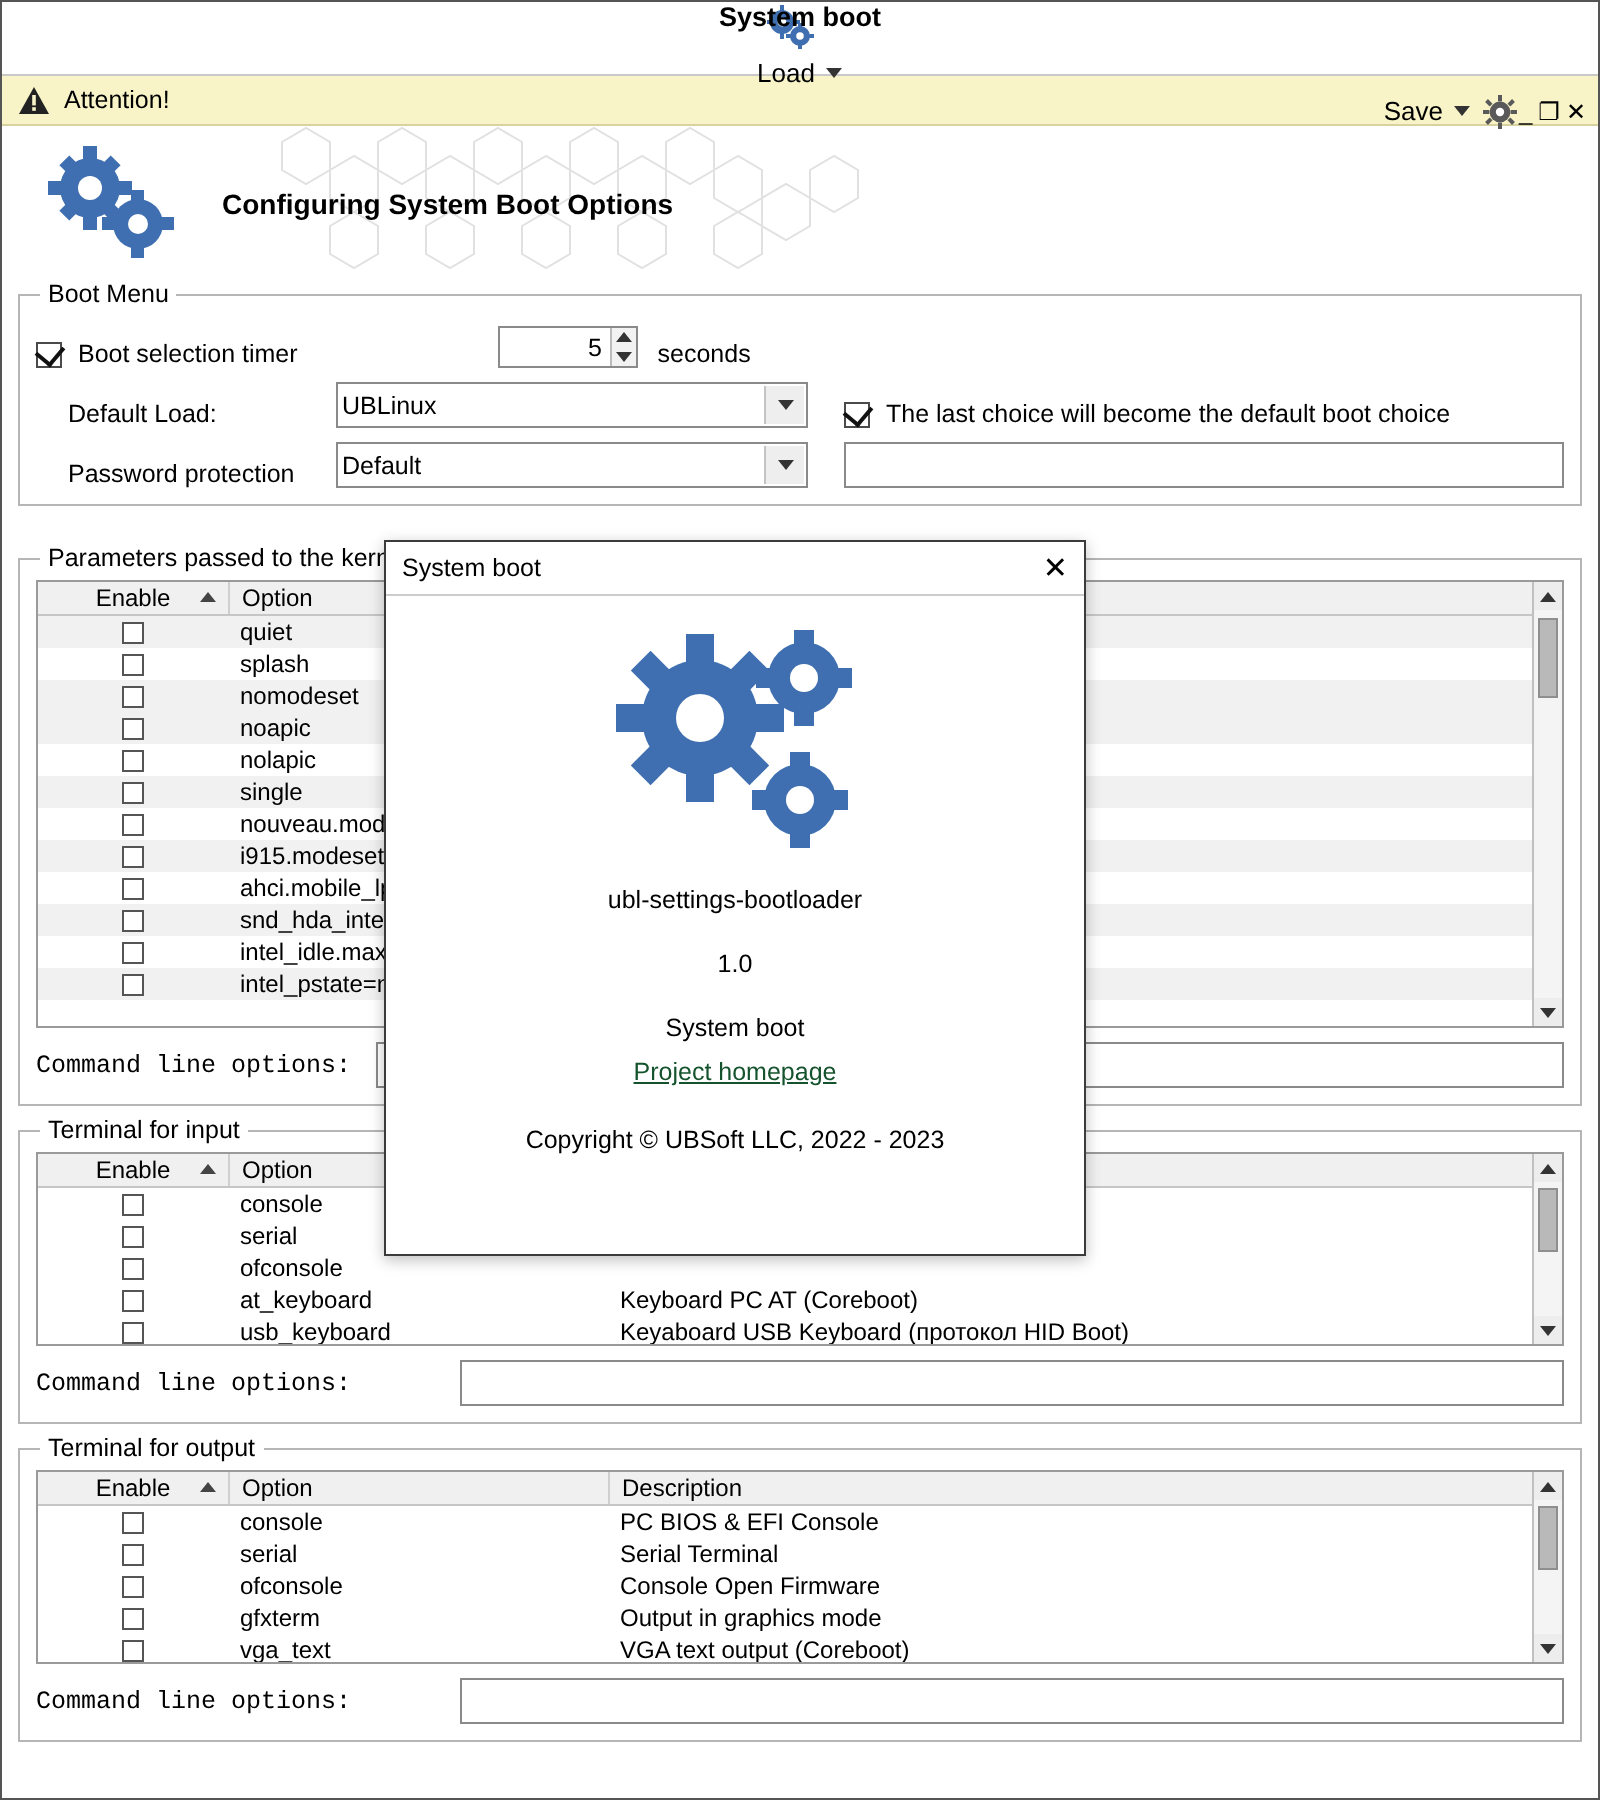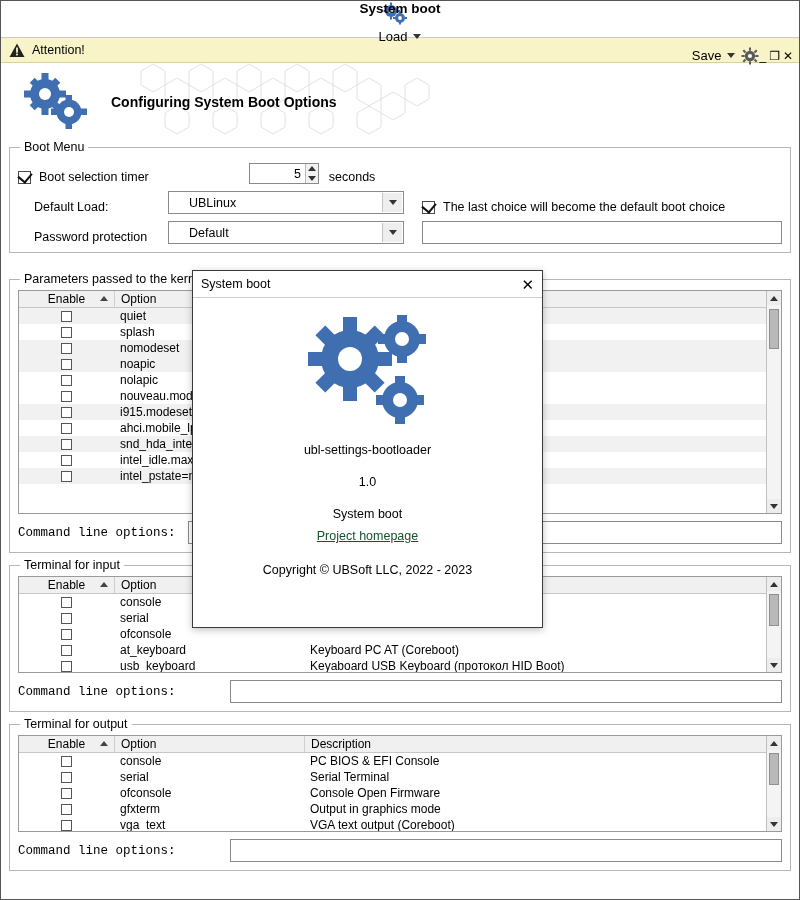--- a/index.html
+++ b/index.html
@@ -100,21 +100,21 @@
   .spin .arrows {
     width: 16px; border-left: 1px solid #bbb; display: flex; flex-direction: column;
     background: #f2f2f2;
   }
   .spin .arrows div { flex: 1; display: flex; align-items: center; justify-content: center; }
   .tri-up { width: 0; height: 0; border-left: 4px solid transparent; border-right: 4px solid transparent; border-bottom: 5px solid #333; }
   .tri-dn { width: 0; height: 0; border-left: 4px solid transparent; border-right: 4px solid transparent; border-top: 5px solid #333; }
 
   .combo {
     height: 23px; border: 1px solid #8a8a8a; background: #fff;
-    display: flex; align-items: center; padding-left: 20px; font-size: 12.5px;
+    display: flex; align-items: center; padding-left: 2px; font-size: 12.5px;
     position: relative;
   }
   .combo .btn {
     position: absolute; right: 1px; top: 1px; bottom: 1px; width: 20px;
     background: #eeeeee; border-left: 1px solid #c4c4c4;
     display: flex; align-items: center; justify-content: center;
   }
   .txtbox {
     height: 23px; border: 1px solid #8a8a8a; background: #fff;
   }
@@ -380,20 +380,27 @@
               <div class="td op">noapic</div>
               <div class="td de"></div>
             </div>
             <div class="trow">
               <div class="td en">
                 <span class="cellchk"></span>
               </div>
               <div class="td op">nolapic</div>
               <div class="td de"></div>
             </div>
+            <div class="trow alt">
+              <div class="td en">
+                <span class="cellchk"></span>
+              </div>
+              <div class="td op">single</div>
+              <div class="td de"></div>
+            </div>
             <div class="trow">
               <div class="td en">
                 <span class="cellchk"></span>
               </div>
               <div class="td op">nouveau.modeset=0</div>
               <div class="td de">ding of video drivers</div>
             </div>
             <div class="trow alt">
               <div class="td en">
                 <span class="cellchk"></span>

